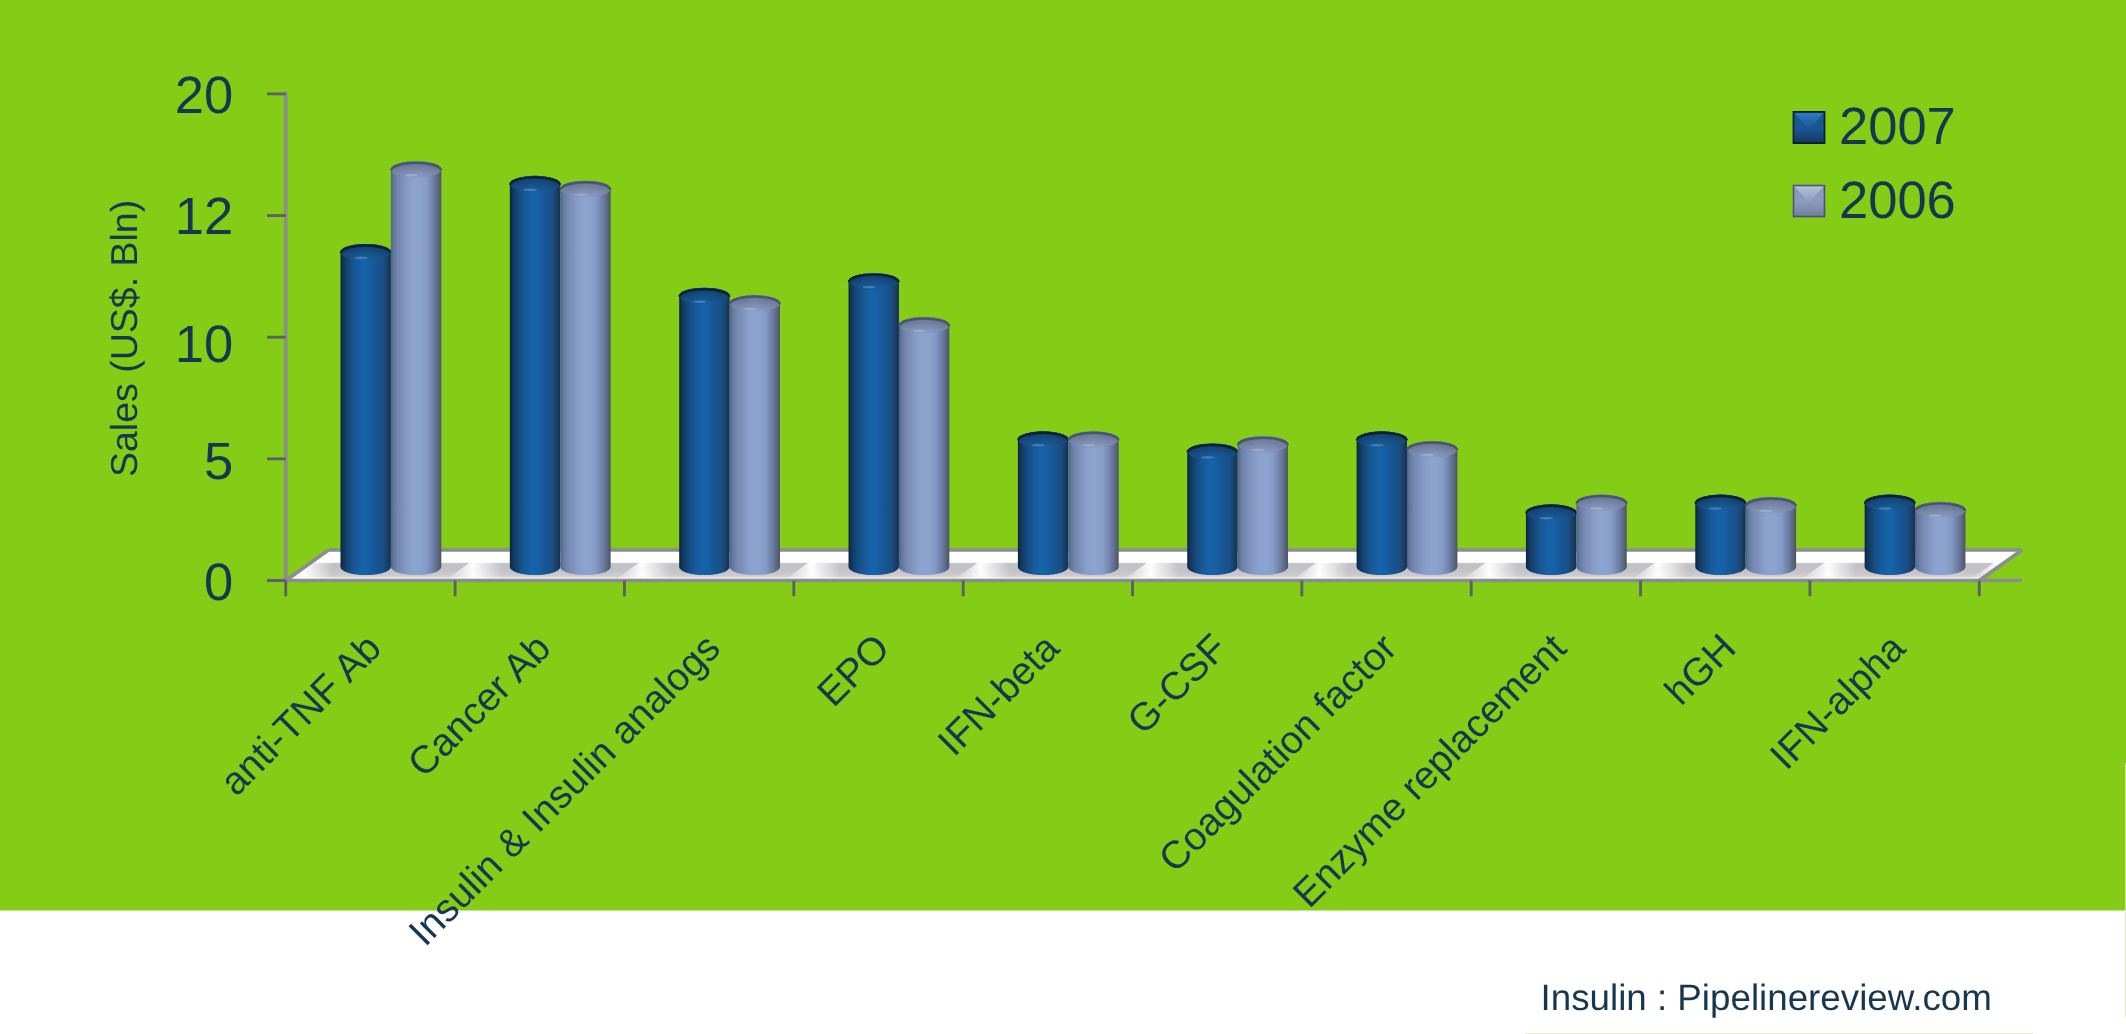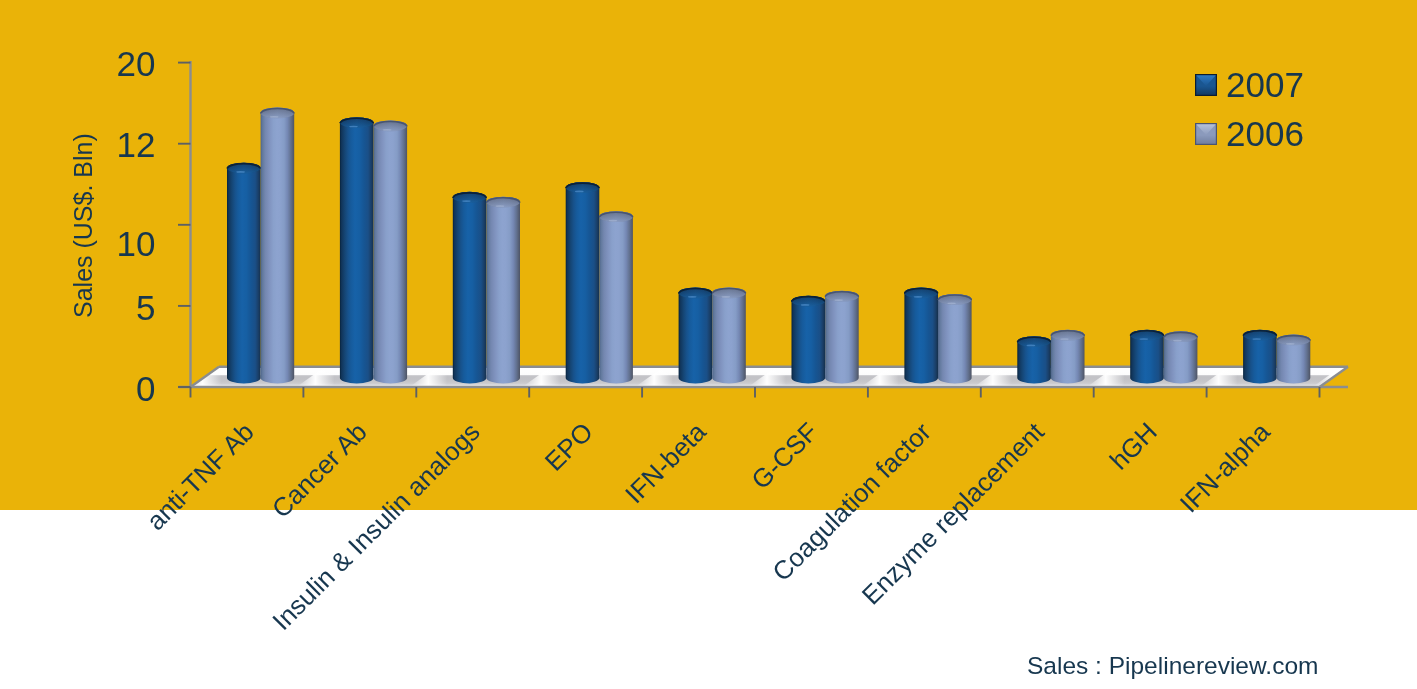--- a/index.html
+++ b/index.html
@@ -1,23 +1,23 @@
 <!DOCTYPE html>
 <html><head>
 <meta charset="utf-8">
 <style>
   html,body{margin:0;padding:0;background:#ffffff;}
   body{width:1417px;height:689px;overflow:hidden;
        font-family:"Liberation Sans", sans-serif;}
-  #chart-root{position:relative;width:1417px;height:510px;background:#eab308;}
+  #chart-root{position:relative;width:1417px;height:607px;background:#84cc16;}
   #plot-svg{position:absolute;left:0;top:0;}
 
   .axis-tick-label{position:absolute;font-size:35px;color:#17374f;
      text-align:right;line-height:1;white-space:nowrap;right:1261.5px;}
-  #ytl-20{top:45.6px}  #ytl-15{top:126.9px} #ytl-10{top:226px}
+  #ytl-20{top:45.6px}  #ytl-15{top:126.9px} #ytl-10{top:212px}
   #ytl-5 {top:289.6px} #ytl-0 {top:371px}
 
   .cat-label{position:absolute;font-size:26px;color:#17374f;white-space:nowrap;
      line-height:1;width:600px;text-align:right;top:418px;
      transform-origin:100% 0;transform:rotate(-45deg);}
 
   #y-axis-title{position:absolute;font-size:25px;color:#17374f;white-space:nowrap;
      transform-origin:0 0;line-height:1;left:71px;top:318px;transform:rotate(-90deg);}
 
   .legend-row{position:absolute;left:1195px;height:28px;}
@@ -418,14 +418,14 @@
               <stop offset="1" stop-color="#b8c4dd" stop-opacity="0"></stop>
             </linearGradient>
           </defs>
           <rect x="0" y="0" width="22" height="22" fill="url(#lsg1)"></rect>
           <polygon points="1,1 21,1 11,12" fill="url(#lst1)"></polygon>
           <rect x="0.6" y="0.6" width="20.8" height="20.8" fill="none" stroke="#4a5572" stroke-width="1.2"></rect>
         </svg></span>
     <span class="legend-label">2006</span>
   </div>
 
-  <div id="source-note">Sales : Pipelinereview.com</div>
+  <div id="source-note">Insulin : Pipelinereview.com</div>
 </div>
 
 </body></html>

